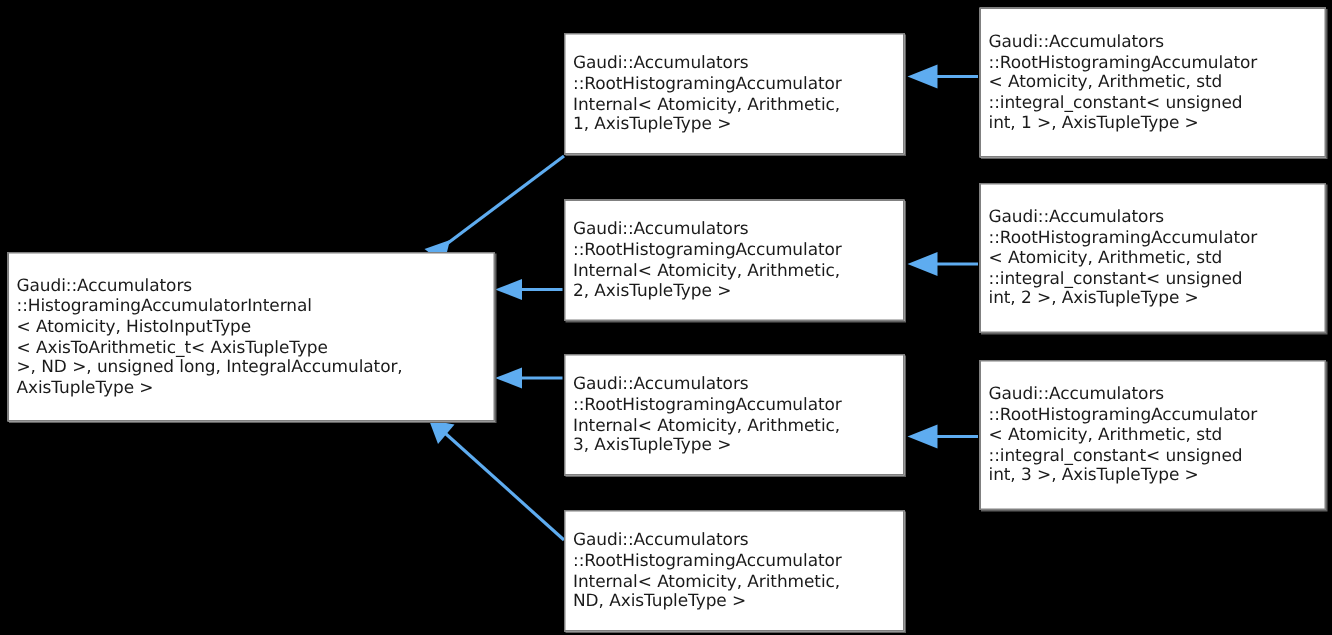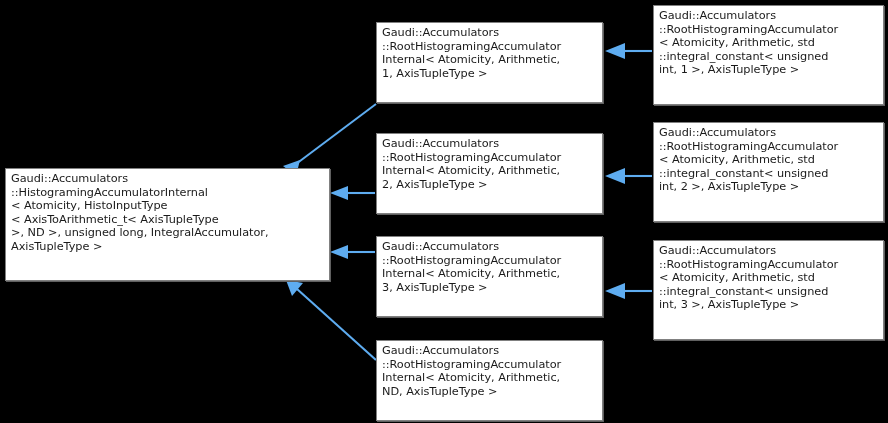--- a/index.html
+++ b/index.html
@@ -23,21 +23,21 @@
     height: 423px;
     pointer-events: none;
   }
   .node {
     position: absolute;
     box-sizing: border-box;
     background: #ffffff;
     border: 1px solid #808080;
     box-shadow: 1px 1px 0 0 #606060;
     display: flex;
-    align-items: flex-start;
+    align-items: center;
     justify-content: center;
     padding: 3px 5px;
     z-index: 2;
   }
   .node-label {
     display: block;
     width: 100%;
     color: #1a1a1a;
     font-size: 11.3px;
     line-height: 13.6px;

